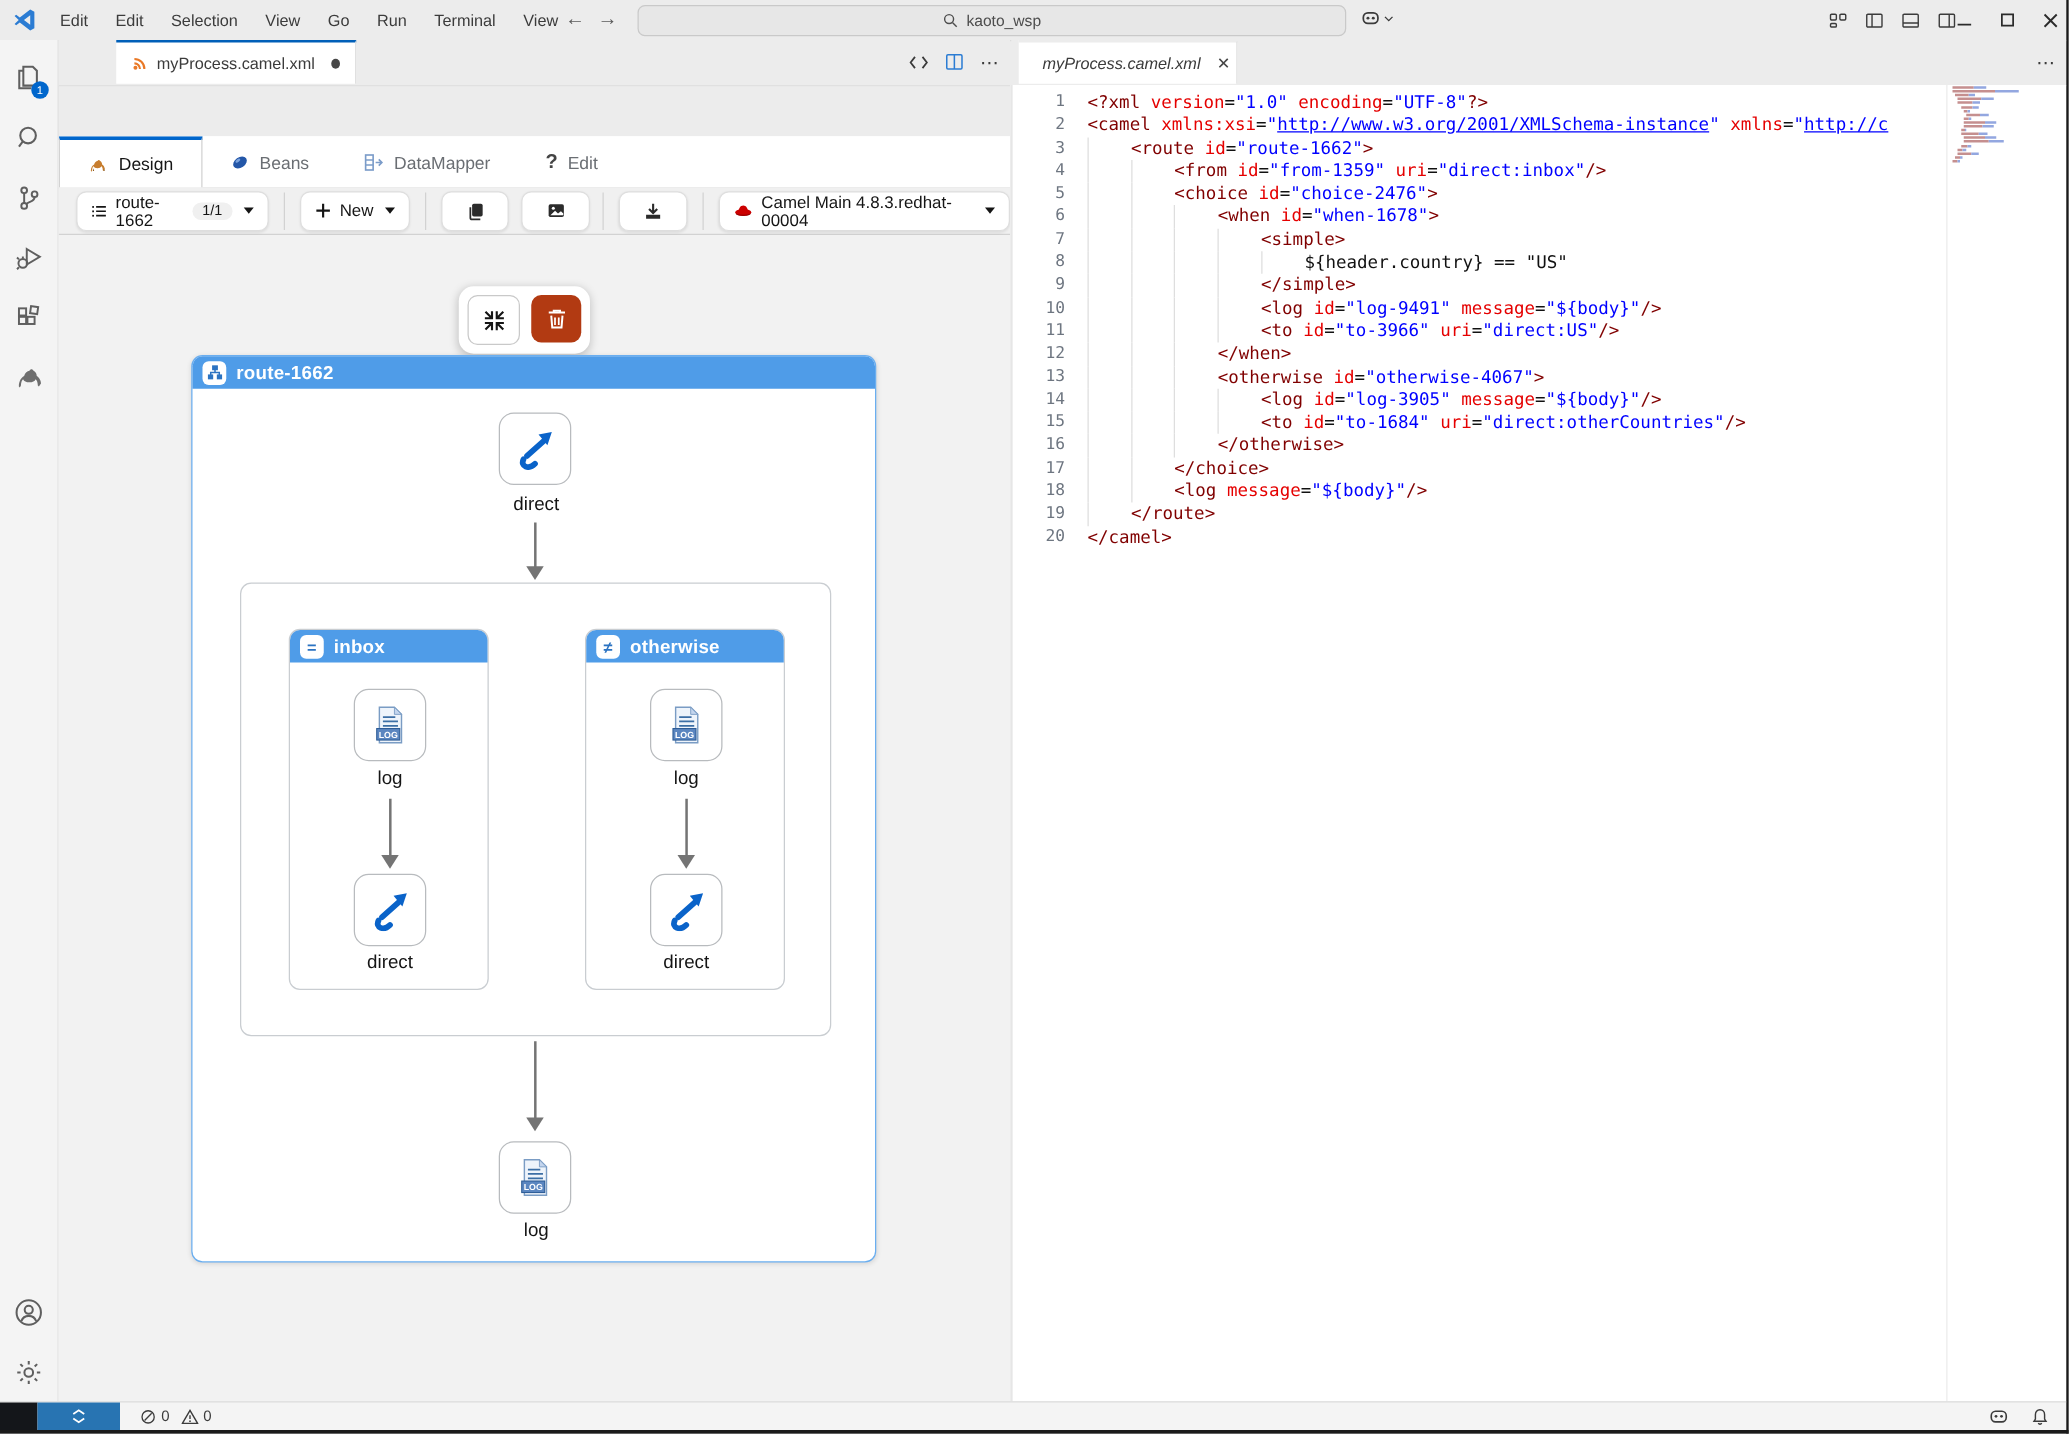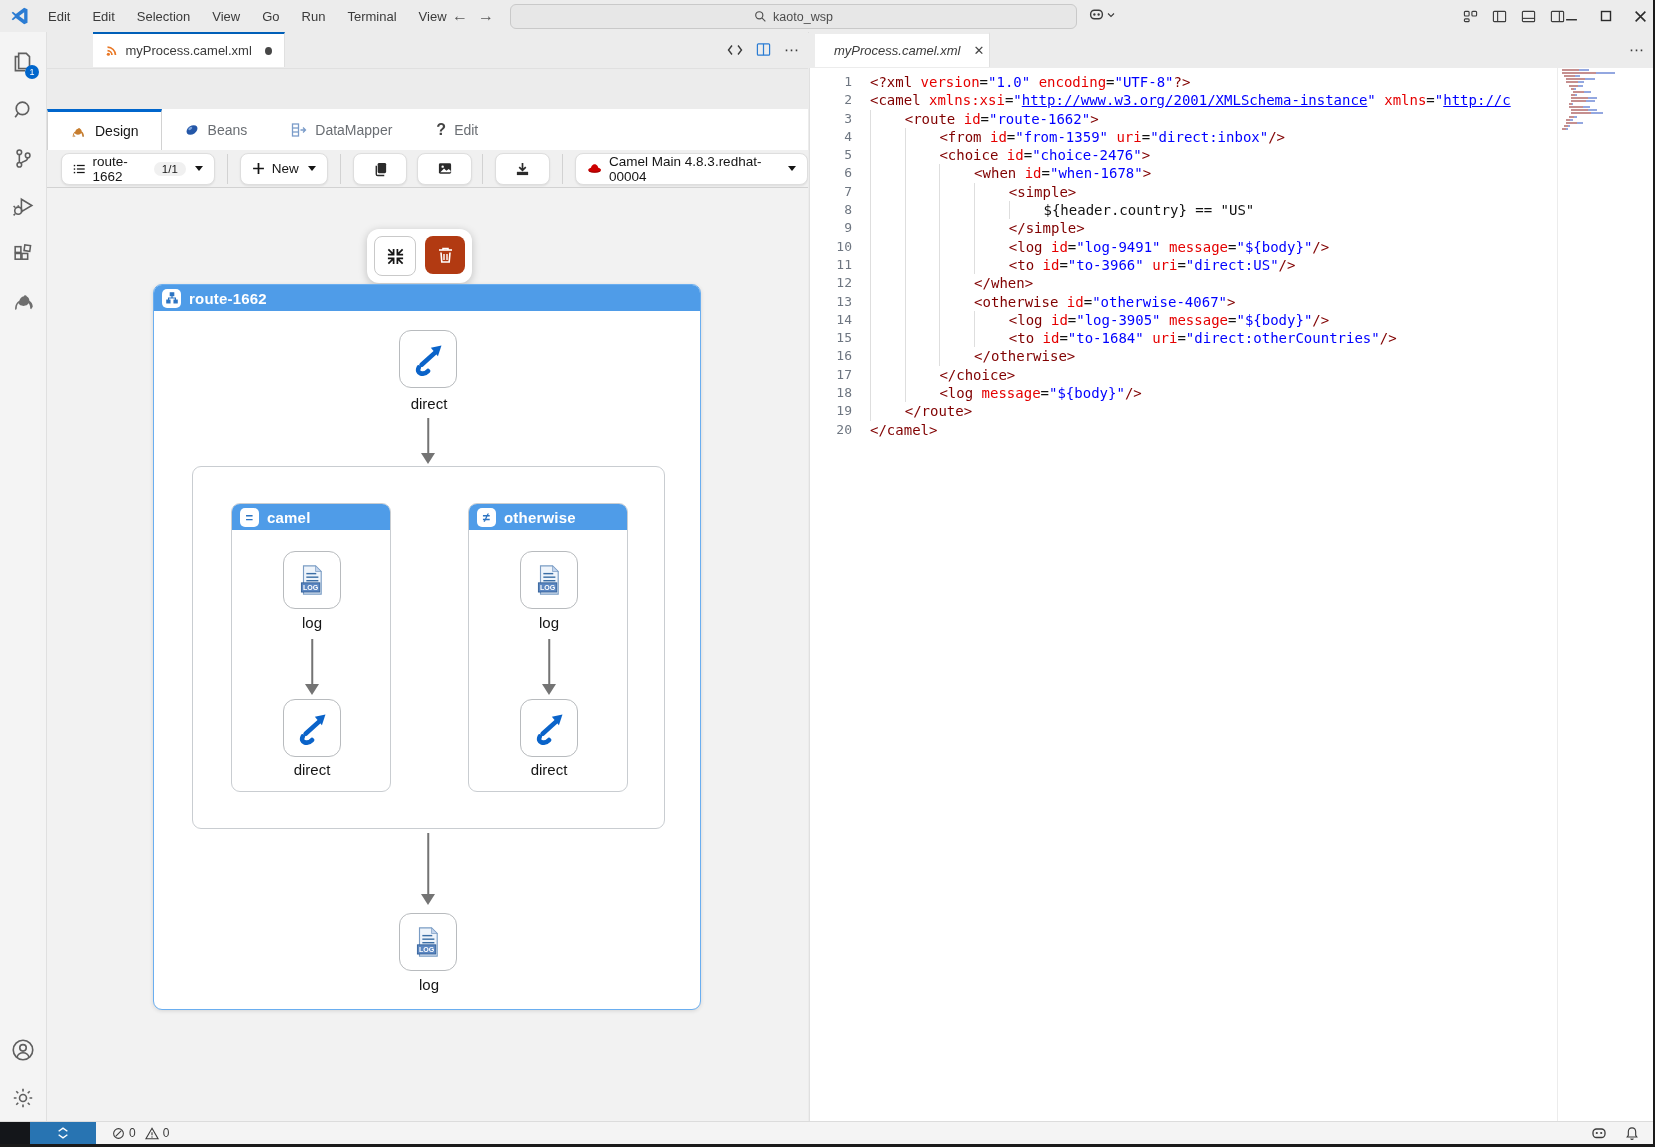--- a/index.html
+++ b/index.html
@@ -385,21 +385,21 @@
             </svg>
         </div>
         <div class="node-label" style="left:195px;top:110px;width:160px">direct</div>
         <div class="arrow" style="left:266px;top:133px;height:46px"></div>
 
         <div class="container-box" style="left:38px;top:181px;width:473px;height:363px;border:1px solid #c9cdd1">
 
           <div class="container-box" style="left:38px;top:36px;width:160px;height:289px;border:1px solid #c9cdd1">
             <div class="container-hd">
               <span class="hd-icon">=</span>
-              <span>camel</span>
+              <span>inbox</span>
             </div>
             <div class="node-box" style="left:51px;top:47px">
               <svg width="34" height="34" viewBox="0 0 48 48">
                   <path d="M12 4 h17 l8 8 v32 h-25 z" fill="#eef4fb" stroke="#7a9cc4" stroke-width="1.6"></path>
                   <path d="M29 4 l8 8 h-8 z" fill="#c3d5ee" stroke="#7a9cc4" stroke-width="1"></path>
                   <g stroke="#3b6ea5" stroke-width="2">
                     <line x1="16" y1="15" x2="30" y2="15"></line>
                     <line x1="16" y1="20" x2="33" y2="20"></line>
                     <line x1="16" y1="25" x2="33" y2="25"></line>
                     <line x1="16" y1="30" x2="26" y2="30"></line>

